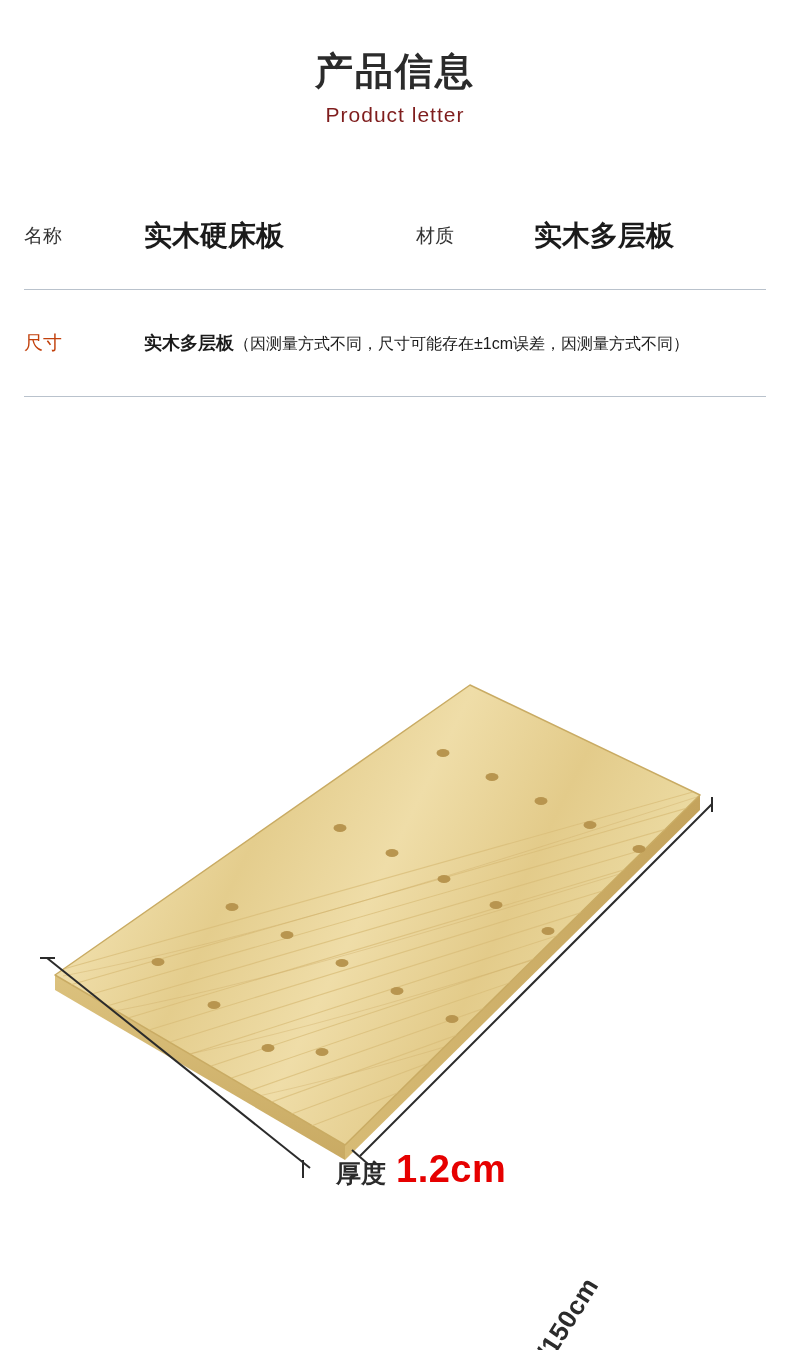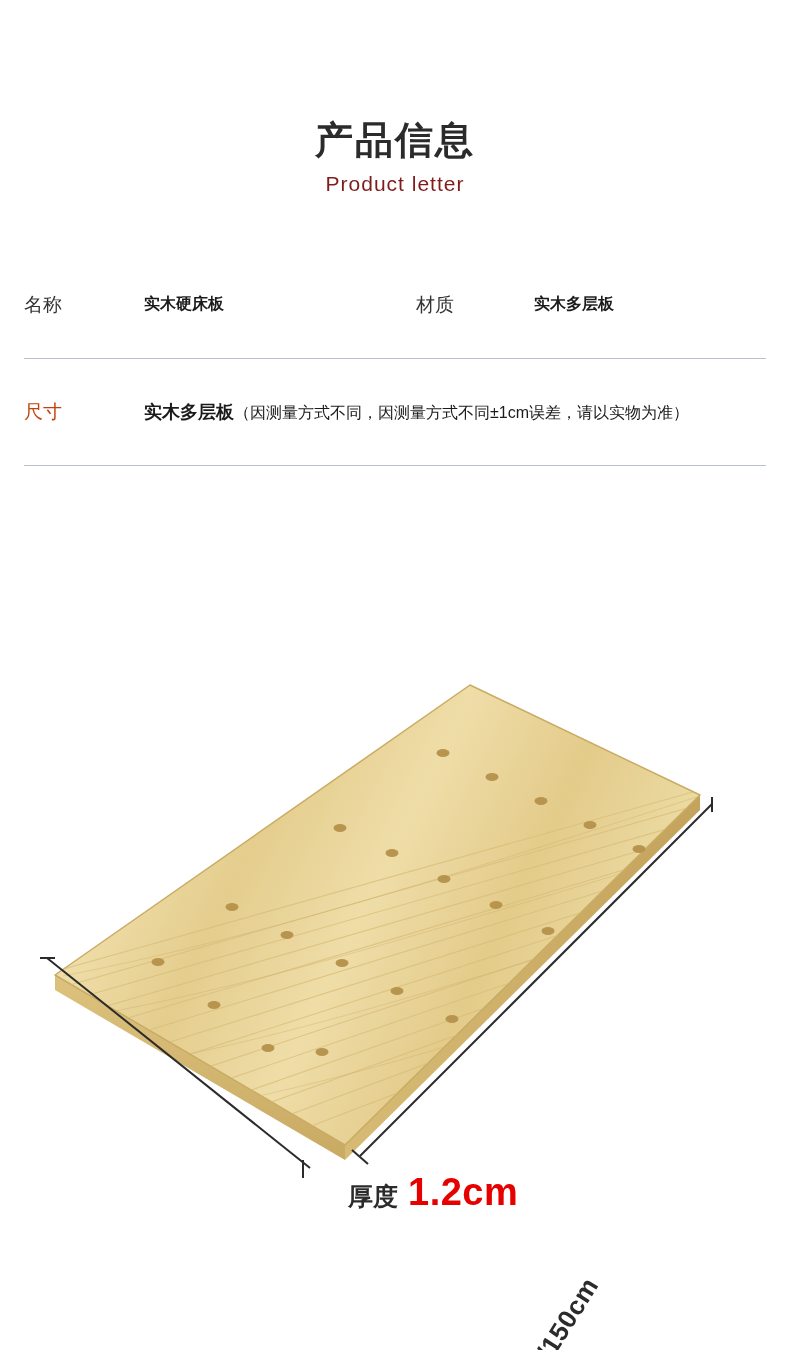--- a/index.html
+++ b/index.html
@@ -11,21 +11,21 @@
     width: 790px;
     height: 1350px;
     position: relative;
     font-family: "Liberation Sans", "DejaVu Sans", sans-serif;
     color: #222;
     overflow: hidden;
   }
 
   
   .header {
-    padding-top: 118px;
+    padding-top: 49px;
     text-align: center;
   }
   .header .title-cn {
     font-size: 38px;
     font-weight: 700;
     letter-spacing: 2px;
     color: #2b2b2b;
     line-height: 1.2;
   }
   .header .title-en {
@@ -53,21 +53,21 @@
     padding: 0;
   }
   .cell-label {
     font-size: 19px;
     color: #333;
     font-weight: 400;
     width: 96px;
     padding-left: 22px;
   }
   .cell-value {
-    font-size: 16px;
+    font-size: 28px;
     color: #1b1b1b;
     font-weight: 700;
   }
   .col-a-label { width: 120px; }
   .col-a-value { width: 272px; }
   .col-b-label { width: 118px; }
   .col-b-value { width: 232px; }
 
   .row-size td {
     height: 62px;
@@ -122,28 +122,26 @@
     left: 336px;
     top: 1148px;
     display: flex;
     align-items: baseline;
     gap: 10px;
   }
   .thickness-label {
     font-size: 25px;
     font-weight: 600;
     color: #2b2b2b;
-    margin-left: 12px;
   }
   .thickness-value {
     font-size: 38px;
     font-weight: 700;
     color: #e60000;
     letter-spacing: 0.5px;
-    margin-top: 23px;
   }
 </style>
 </head>
 <body>
 
 <div class="header">
   <div class="title-cn">产品信息</div>
   <div class="title-en">Product letter</div>
 </div>
 
@@ -151,21 +149,21 @@
   <tbody>
     <tr class="row-divider">
       <td class="cell-label col-a-label">名称</td>
       <td class="cell-value col-a-value">实木硬床板</td>
       <td class="cell-label col-b-label">材质</td>
       <td class="cell-value col-b-value">实木多层板</td>
     </tr>
     <tr class="row-divider row-size">
       <td class="size-label">尺寸</td>
       <td class="size-value" colspan="3">
-        <span>实木多层板</span><span class="note">（因测量方式不同，因测量方式不同±1cm误差，请以实物为准）</span>
+        <span>实木多层板</span><span class="note">（因测量方式不同，尺寸可能存在±1cm误差，因测量方式不同）</span>
       </td>
     </tr>
   </tbody>
 </table>
 
 <div class="illustration">
   <svg width="790" height="600" viewBox="0 0 790 600" xmlns="http://www.w3.org/2000/svg">
     <defs>
       <linearGradient id="woodTop" x1="0" y1="0" x2="1" y2="0.35">
         <stop offset="0%" stop-color="#e8d293"></stop>

